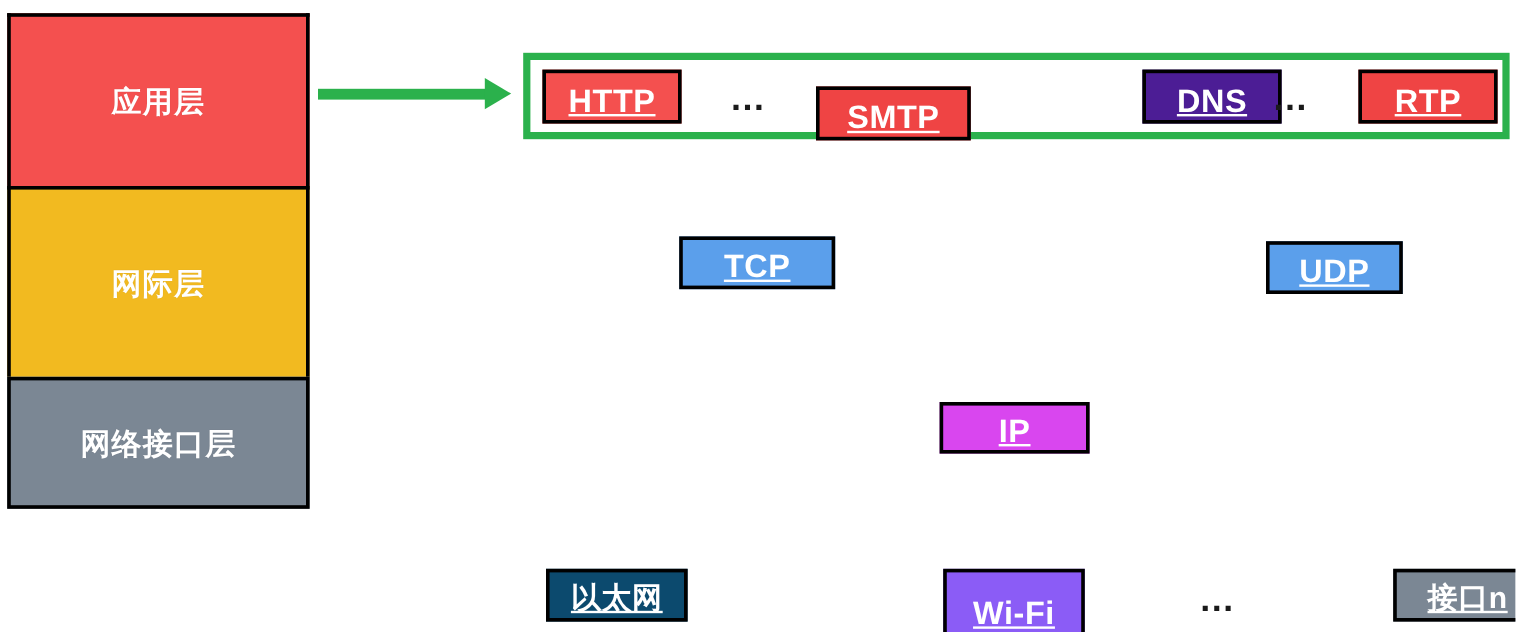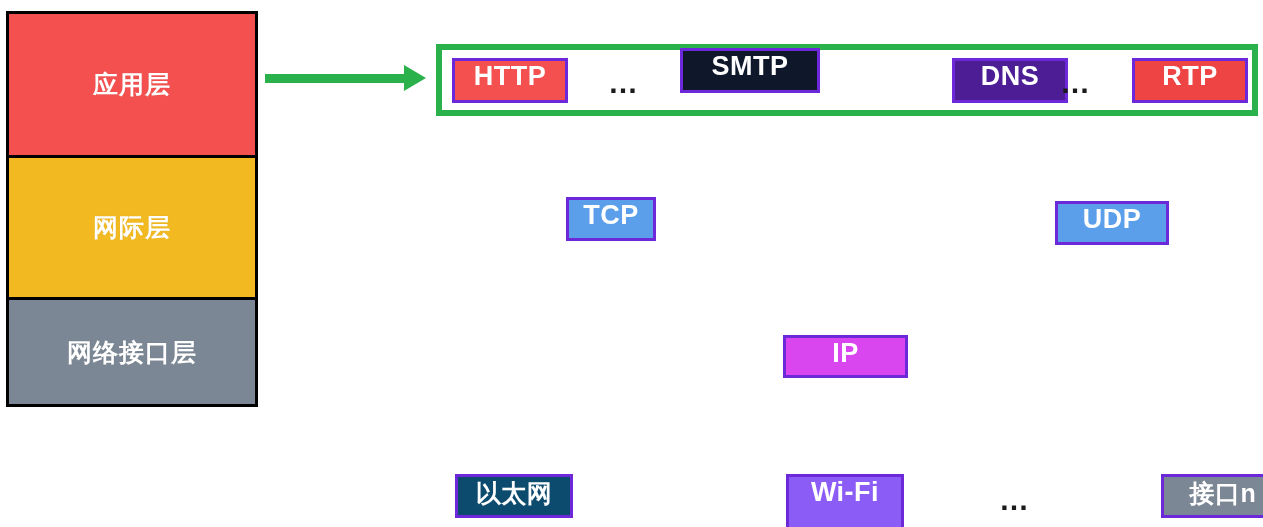--- a/index.html
+++ b/index.html
@@ -46,28 +46,29 @@
 
   
   .row {
     position: absolute;
     left: 0;
     width: 1263px;
   }
   .proto {
     position: absolute;
     box-sizing: border-box;
-    border: 3px solid #6d28d9;
+    border: 3px solid #000000;
     display: flex;
-    align-items: flex-start;
+    align-items: flex-end;
     justify-content: center;
     color: #ffffff;
     font-weight: bold;
     font-size: 27px;
     letter-spacing: 0.5px;
+    text-decoration: underline;
   }
   .proto.cn {
     font-size: 25px;
   }
   .ellipsis {
     position: absolute;
     color: #1a1a1a;
     font-weight: bold;
     font-size: 30px;
     line-height: 1;
@@ -101,21 +102,21 @@
 
 <div id="diagram">
 
   <div class="layer-stack">
 
     <div class="layer" style="height:144px; background:#F4504F;">
       <span class="layer-label">应用层</span>
     </div>
 
 
-    <div class="layer" style="height:142px; background:#F2BA20;">
+    <div class="layer" style="height:159px; background:#F2BA20;">
       <span class="layer-label">网际层</span>
     </div>
 
     <div class="layer" style="height:110px; background:#7B8794;">
       <span class="layer-label">网络接口层</span>
     </div>
 
   </div>
 
   <div class="arrow-line" style="left:265px; top:74px; width:145px; height:9px;"></div>
@@ -125,39 +126,39 @@
 
   <div class="row" style="top:0;">
     <div class="proto" style="left:452px; top:58px; width:116px; height:45px; background:#F4504F;">
       <span>HTTP</span>
     </div>
 
     <div class="ellipsis" style="left:608px; top:68px;">
       <span>…</span>
     </div>
 
-    <div class="proto" style="left:680px; top:48px; width:140px; height:45px; background:#0f172a;">
+    <div class="proto" style="left:680px; top:72px; width:129px; height:45px; background:#ef4444;">
       <span>SMTP</span>
     </div>
 
     <div class="proto" style="left:952px; top:58px; width:116px; height:45px; background:#4c1d95;">
       <span>DNS</span>
     </div>
 
     <div class="ellipsis" style="left:1060px; top:68px;">
       <span>…</span>
     </div>
 
     <div class="proto" style="left:1132px; top:58px; width:116px; height:45px; background:#ef4444;">
       <span>RTP</span>
     </div>
   </div>
 
   <div class="row" style="top:0;">
-    <div class="proto" style="left:566px; top:197px; width:90px; height:44px; background:#5B9FEB;">
+    <div class="proto" style="left:566px; top:197px; width:130px; height:44px; background:#5B9FEB;">
       <span>TCP</span>
     </div>
 
     <div class="proto" style="left:1055px; top:201px; width:114px; height:44px; background:#5B9FEB;">
       <span>UDP</span>
     </div>
   </div>
 
   <div class="row" style="top:0;">
     <div class="proto" style="left:783px; top:335px; width:125px; height:43px; background:#d946ef;">

